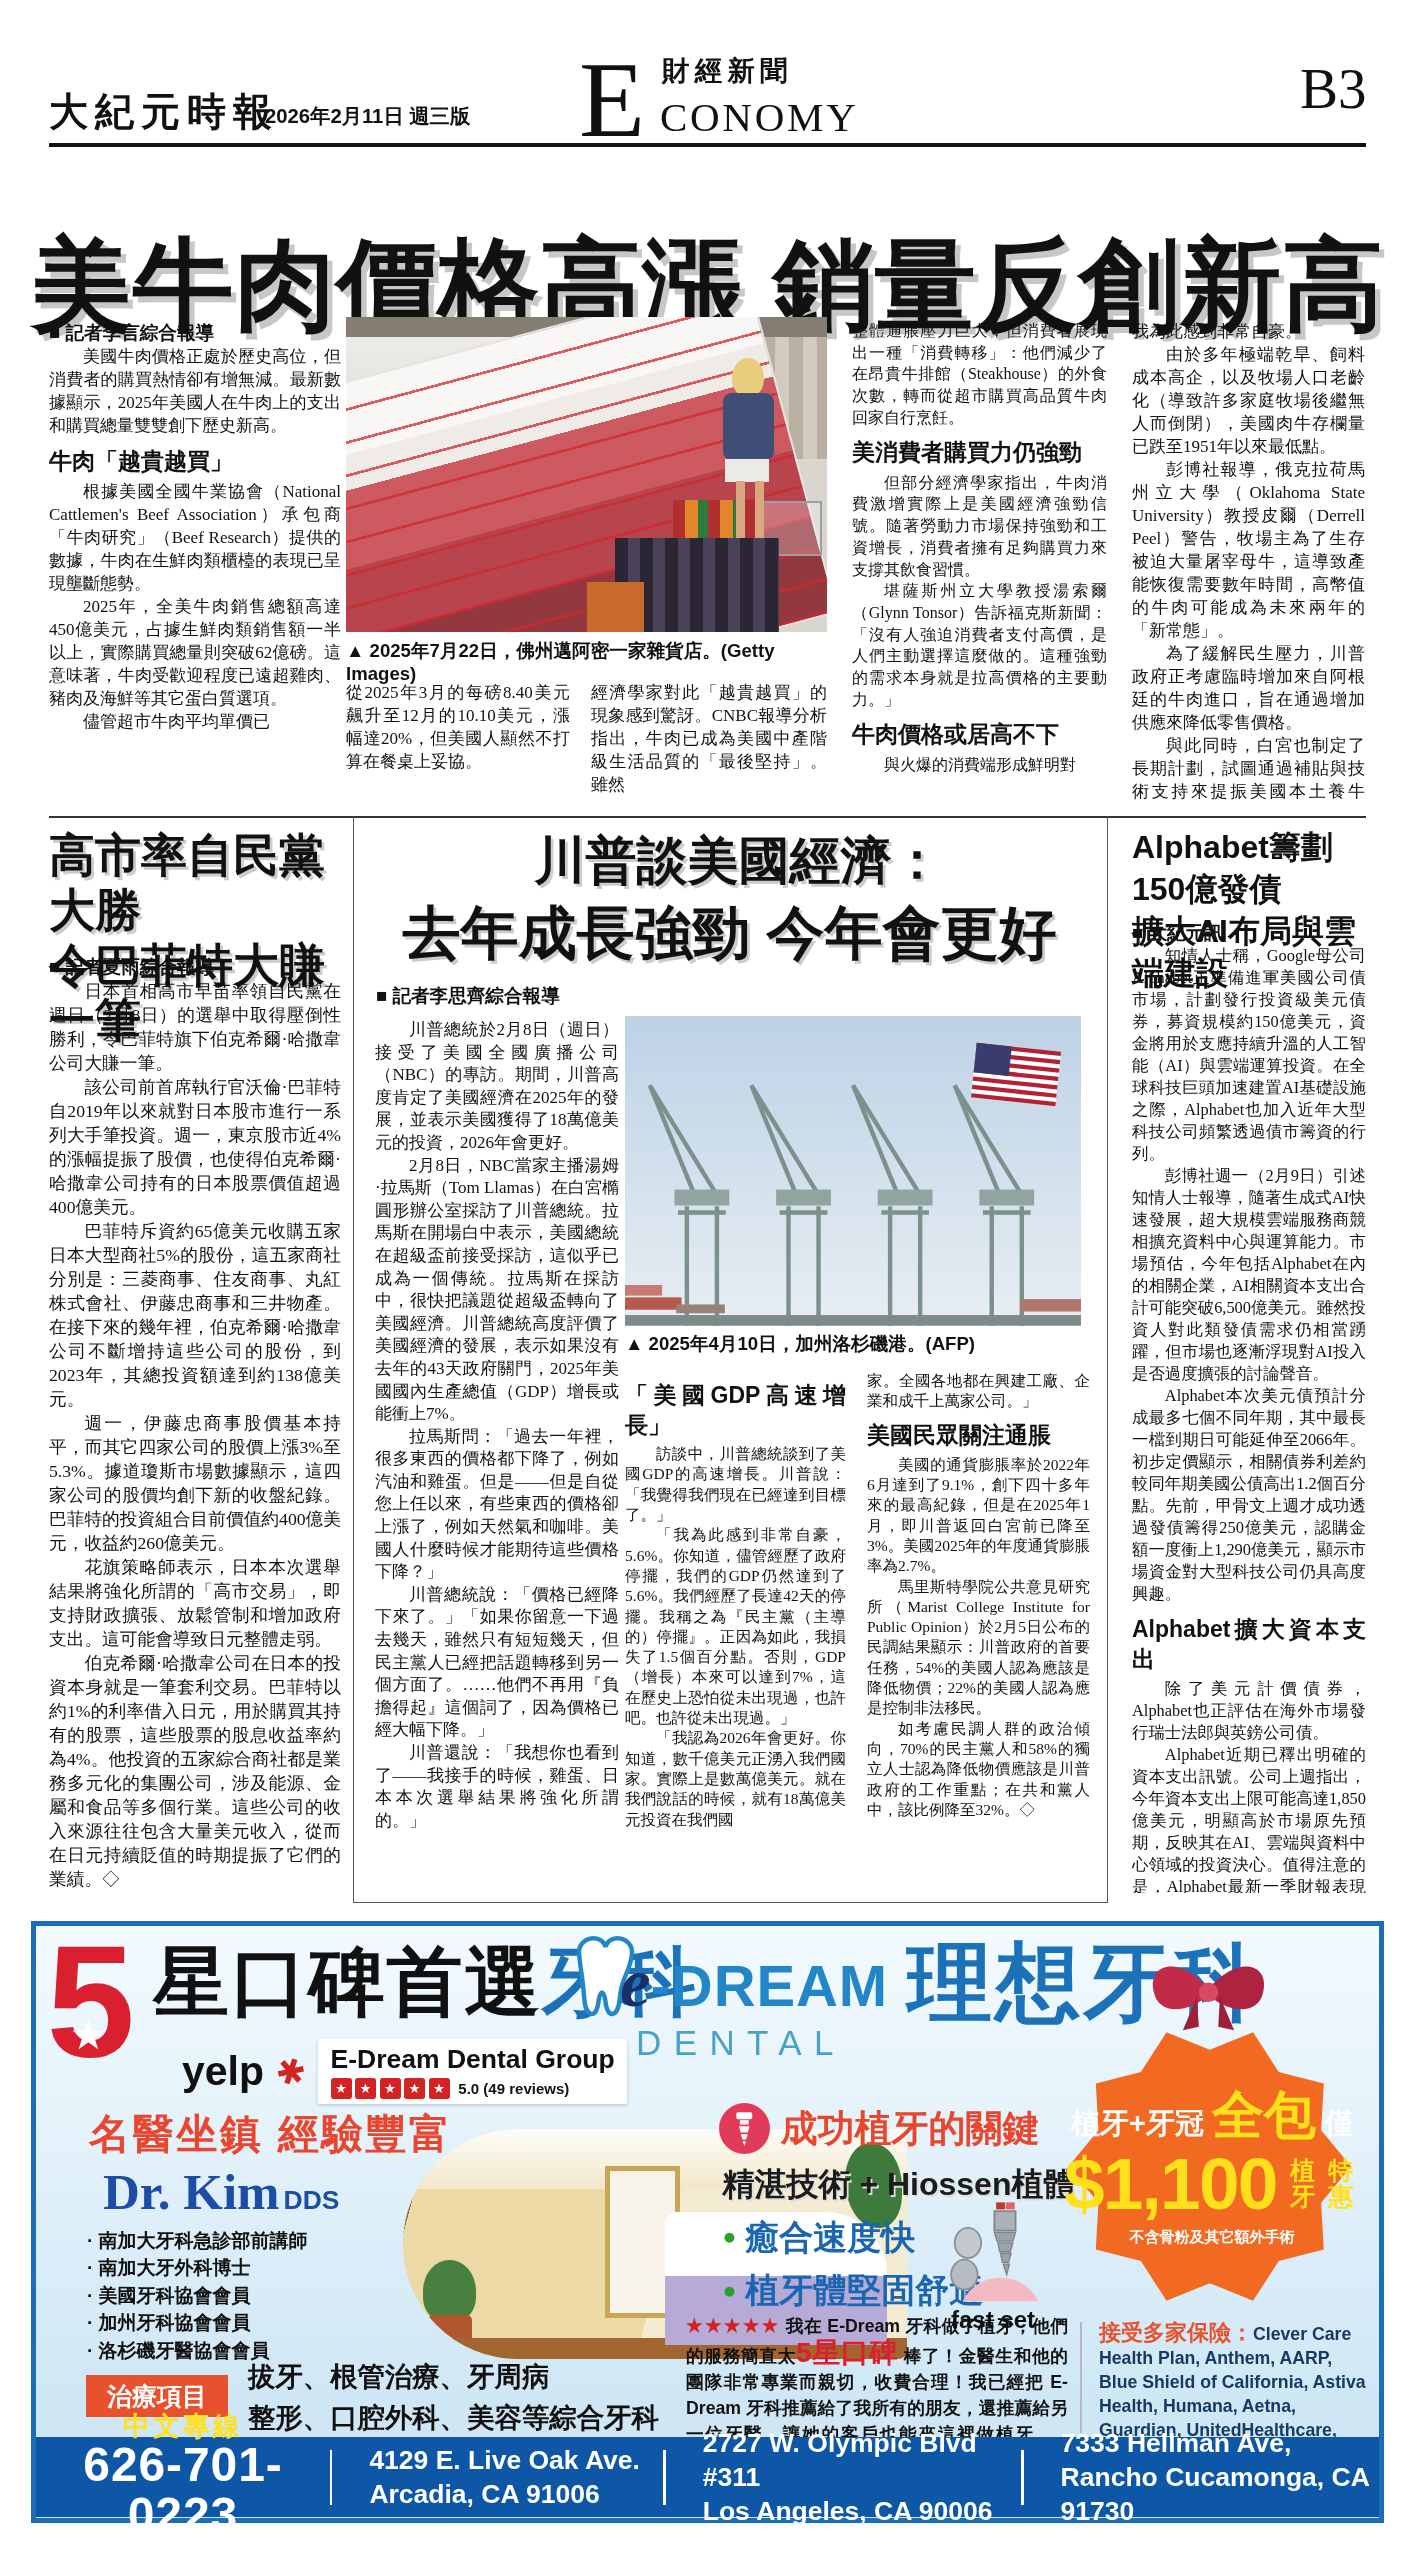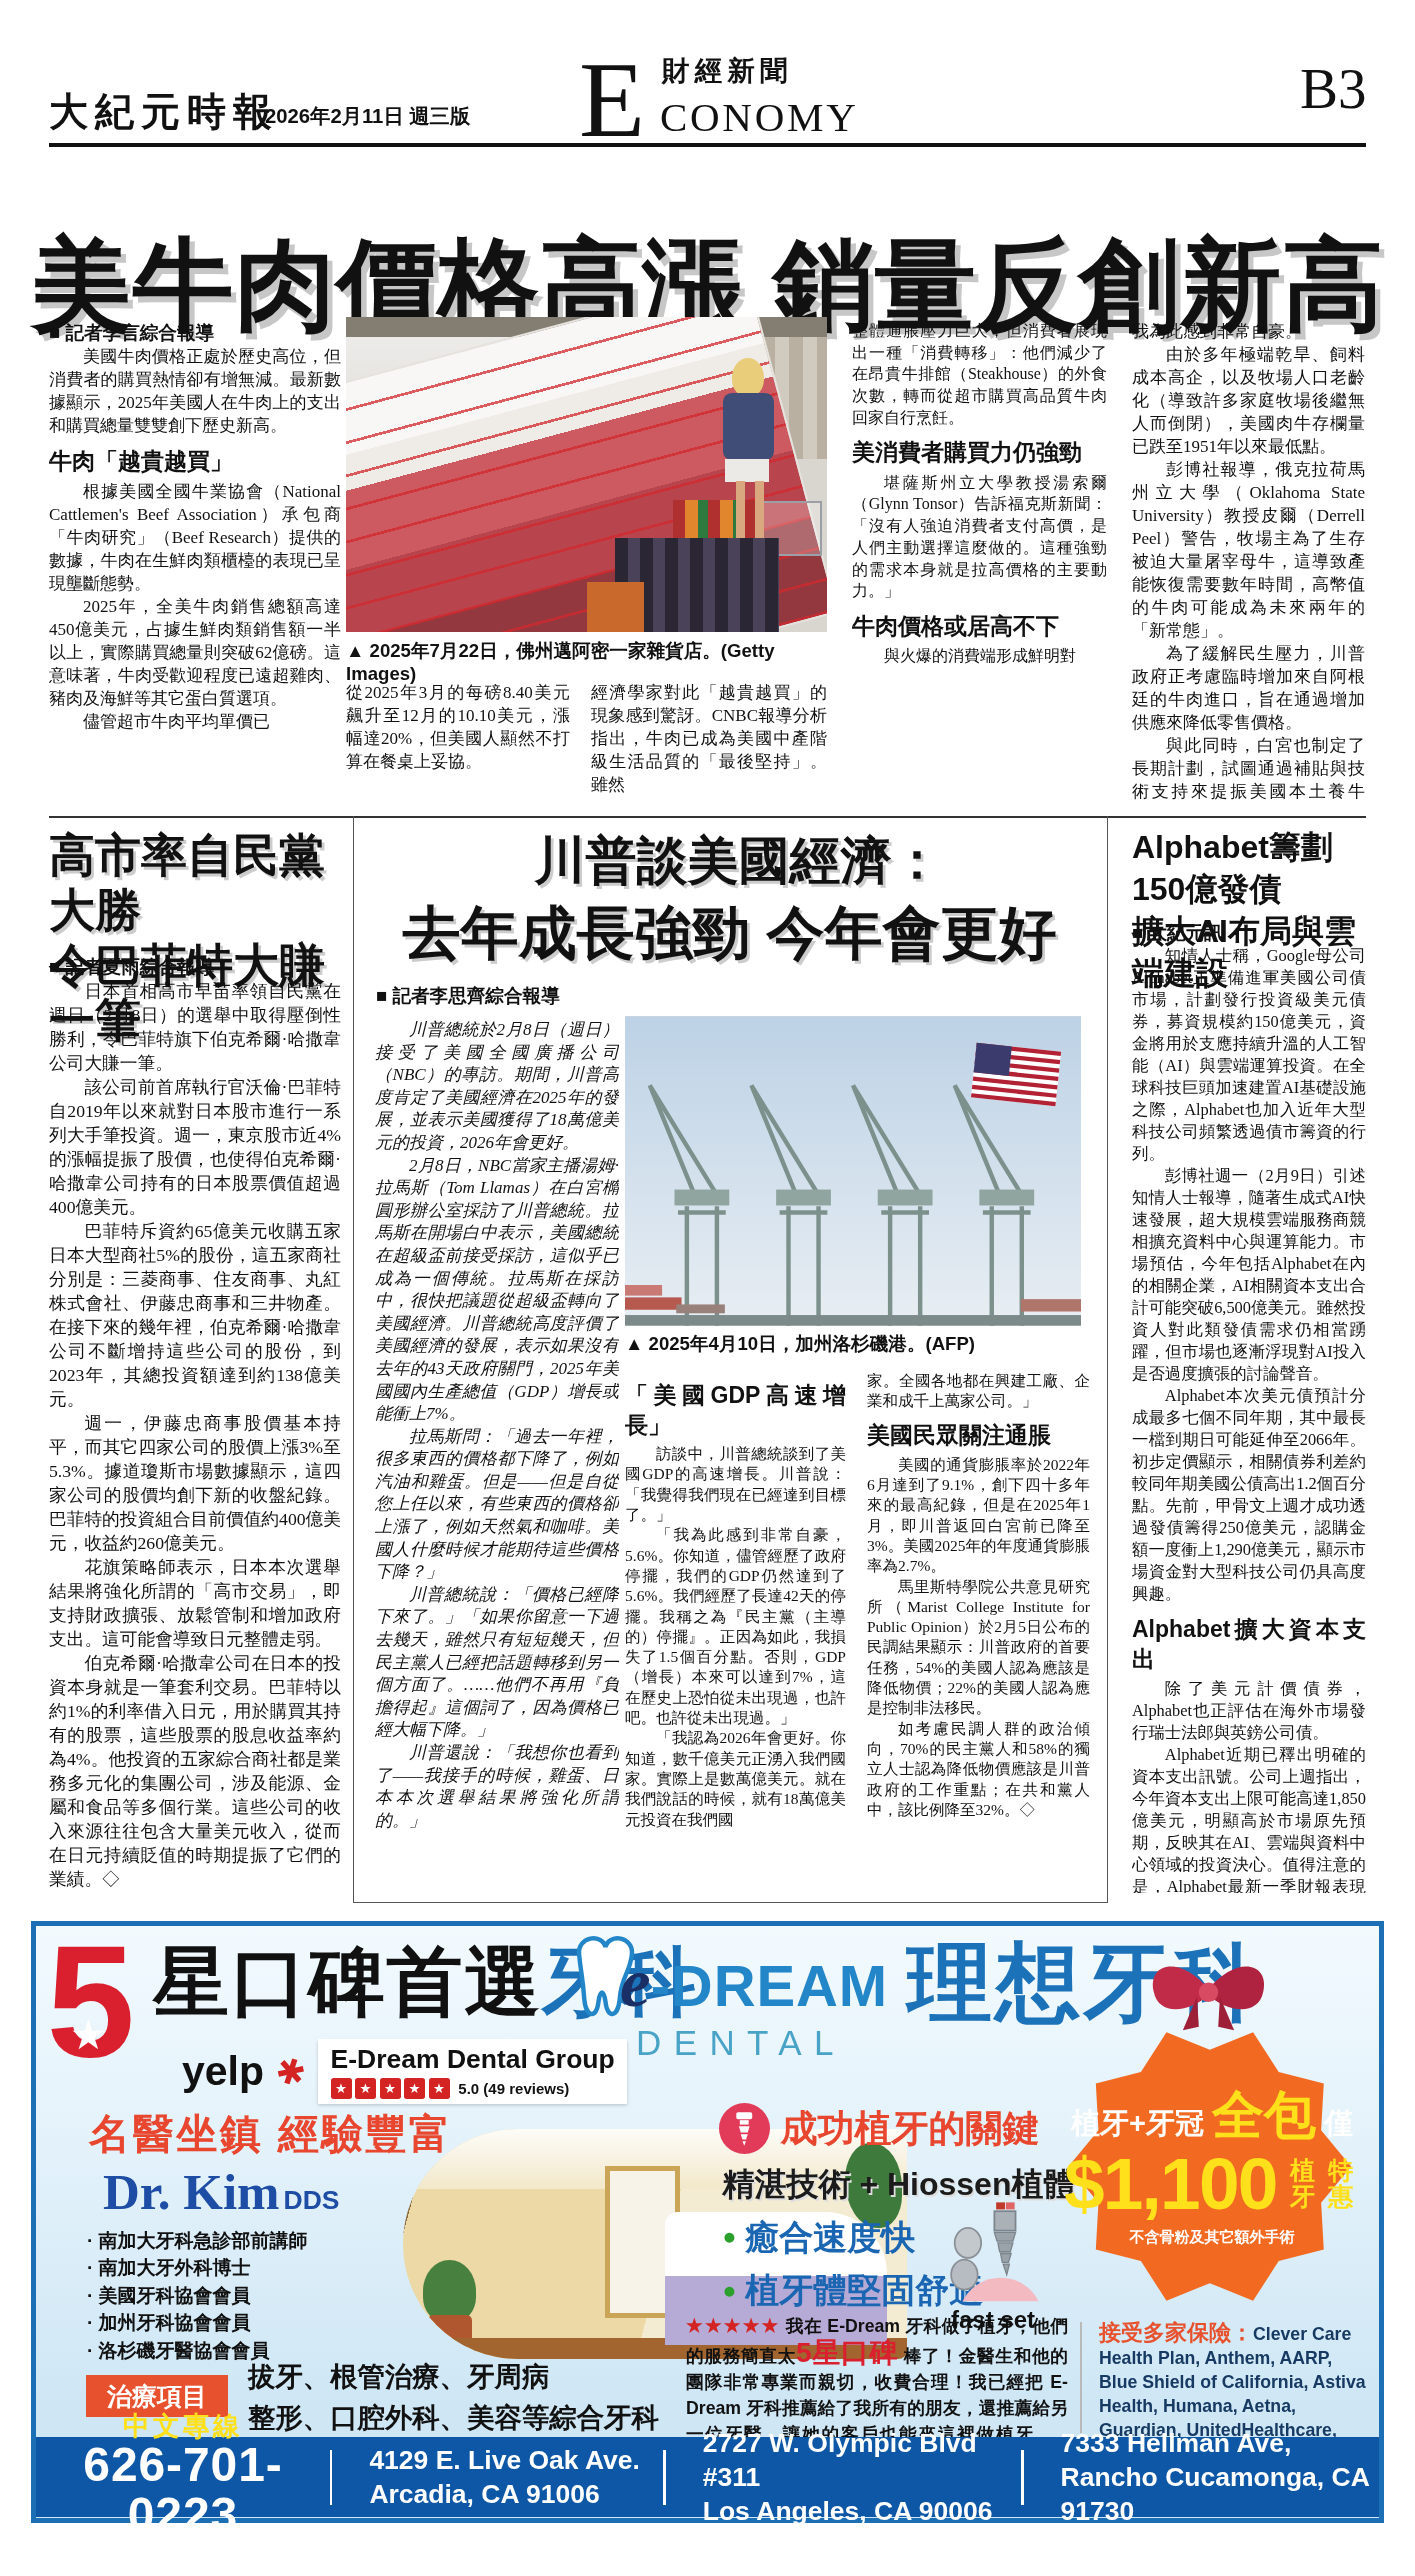--- a/index.html
+++ b/index.html
@@ -17,21 +17,21 @@
   .lead-hl{position:absolute;left:26.5px;right:26.5px;top:157px;text-align:center;
            font:900 101px/1.2 "Liberation Sans",sans-serif;letter-spacing:0.9px;
            text-shadow:5.3px 6.2px 0 #c7c7c7;white-space:nowrap;}
   .subhd{font:800 23px/30px "Liberation Sans",sans-serif;margin:8.8px 0 4.4px;text-indent:0 !important;}
   .byline{font:700 18.6px/25px "Liberation Sans",sans-serif;text-indent:0 !important;margin:0 0 5.3px;}
   
   .body{position:absolute;overflow:hidden;text-align:justify;font-size:17px;line-height:23px;}
   .body p{margin:0;text-indent:2em;}
   .body p.cont{text-indent:0;}
   .buff{font-size:17.7px;line-height:24px;}
-  .tcol{font-size:17px;line-height:22.6px;font-style:italic;}
+  .tcol{font-size:17px;line-height:22.6px;}
   .tsub{font-size:15.5px;line-height:20.3px;}
   .acol{font-size:16.4px;line-height:22px;}
   .caption{position:absolute;font:700 18.6px/23px "Liberation Sans",sans-serif;}
   .divider{position:absolute;left:49px;right:49px;top:816px;height:1.8px;background:#333;}
   
   .b-hl{position:absolute;left:49px;top:828px;width:301px;font:900 46px/55px "Liberation Sans",sans-serif;
         text-shadow:2.7px 2.7px 0 #ccc;}
   
   .t-box{position:absolute;left:353px;top:816px;width:753px;height:1086px;
          border-left:0.9px solid #555;border-right:0.9px solid #555;border-bottom:0.9px solid #555;}
@@ -189,20 +189,21 @@
   <div class="body" style="left:346px;top:681px;width:224px;height:120px;">
     <p class="cont">從2025年3月的每磅8.40美元飆升至12月的10.10美元，漲幅達20%，但美國人顯然不打算在餐桌上妥協。</p>
   </div>
   <div class="body" style="left:591px;top:681px;width:236px;height:120px;">
     <p class="cont">經濟學家對此「越貴越買」的現象感到驚訝。CNBC報導分析指出，牛肉已成為美國中產階級生活品質的「最後堅持」。雖然</p>
   </div>
 
   <div class="body" style="left:852px;top:320px;width:255px;height:482px;font-size:16px;line-height:21.7px;">
     <p class="cont">整體通脹壓力巨大，但消費者展現出一種「消費轉移」：他們減少了在昂貴牛排館（Steakhouse）的外食次數，轉而從超市購買高品質牛肉回家自行烹飪。</p>
     <h3 class="subhd">美消費者購買力仍強勁</h3>
+    <p>但部分經濟學家指出，牛肉消費激增實際上是美國經濟強勁信號。隨著勞動力市場保持強勁和工資增長，消費者擁有足夠購買力來支撐其飲食習慣。</p>
     <p>堪薩斯州立大學教授湯索爾（Glynn Tonsor）告訴福克斯新聞：「沒有人強迫消費者支付高價，是人們主動選擇這麼做的。這種強勁的需求本身就是拉高價格的主要動力。」</p>
     <h3 class="subhd">牛肉價格或居高不下</h3>
     <p>與火爆的消費端形成鮮明對</p>
   </div>
 
   <div class="body" style="left:1132px;top:320px;width:233px;height:482px;">
     <p class="cont">我為此感到非常自豪。</p>
     <p>由於多年極端乾旱、飼料成本高企，以及牧場人口老齡化（導致許多家庭牧場後繼無人而倒閉），美國肉牛存欄量已跌至1951年以來最低點。</p>
     <p>彭博社報導，俄克拉荷馬州立大學（Oklahoma State University）教授皮爾（Derrell Peel）警告，牧場主為了生存被迫大量屠宰母牛，這導致產能恢復需要數年時間，高幣值的牛肉可能成為未來兩年的「新常態」。</p>
     <p>為了緩解民生壓力，川普政府正考慮臨時增加來自阿根廷的牛肉進口，旨在通過增加供應來降低零售價格。</p>

